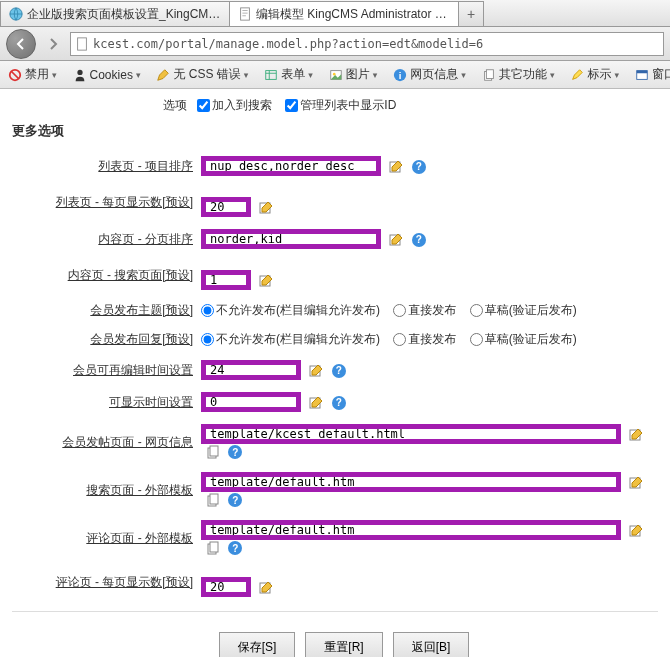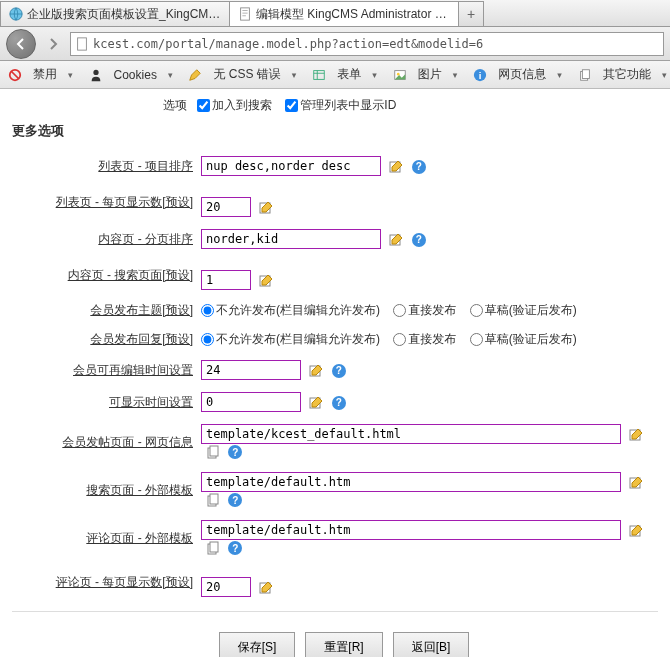--- a/index.html
+++ b/index.html
@@ -14,36 +14,36 @@
 .newtab { width: 26px; height: 25px; border: 1px solid #999; border-bottom: none; background: linear-gradient(#f5f5f5, #ddd); display: flex; align-items: center; justify-content: center; font-size: 14px; color: #666; }
 
 
 .addrbar { height: 34px; background: linear-gradient(#f0f0f0, #dfdfdf); border-bottom: 1px solid #a0a0a0; display: flex; align-items: center; padding: 0 6px; gap: 10px; }
 .nav-btn { width: 30px; height: 30px; border-radius: 50%; background: radial-gradient(circle at 30% 30%, #a0a0a0, #707070); display: flex; align-items: center; justify-content: center; color: #fff; font-size: 16px; border: 1px solid #666; }
 .url-box { flex: 1; height: 24px; border: 1px solid #999; background: #fff; display: flex; align-items: center; padding: 0 4px; gap: 4px; font-family: monospace; font-size: 12px; color: #555; }
 .url-icon { width: 14px; height: 14px; }
 
 
 .toolbar { height: 28px; background: linear-gradient(#f5f5f5, #e5e5e5); border-bottom: 1px solid #bbb; display: flex; align-items: center; padding: 0 4px; gap: 2px; font-size: 12px; }
-.tbitem { display: flex; align-items: center; gap: 11px; padding: 2px 4px; white-space: nowrap; }
+.tbitem { display: flex; align-items: center; gap: 3px; padding: 2px 4px; white-space: nowrap; }
 .tbitem .drop { font-size: 9px; color: #666; }
 .tbsep { width: 1px; height: 18px; background: #bbb; margin: 0 2px; }
 .ticon { width: 14px; height: 14px; display: inline-block; }
 
 
 .content { padding: 8px 12px 8px 12px; }
 .opt-row { display: flex; align-items: center; margin-bottom: 8px; }
 .section-title { font-weight: bold; font-size: 13px; margin: 6px 0 10px 0; color: #333; }
 
 table.form { width: 100%; border-collapse: collapse; }
 table.form td { padding: 6px 4px; vertical-align: middle; }
 td.flabel { width: 185px; text-align: right; padding-right: 10px; color: #333; text-decoration: underline; }
 td.fval { }
 
-input[type=text] { border: 1px solid #a21caf; padding: 2px 4px; font-family: monospace; font-size: 12px; height: 20px; }
+input[type=text] { border: 5px solid #a21caf; padding: 2px 4px; font-family: monospace; font-size: 12px; height: 20px; }
 .w-short { width: 50px; margin-top: 9px; }
 .w-med { width: 100px; }
 .w-med2 { width: 180px; }
 .w-long { width: 420px; }
 input[type=checkbox], input[type=radio] { vertical-align: middle; margin-right: 2px; }
 label { vertical-align: middle; margin-right: 10px; }
 
 .icn { width: 16px; height: 16px; display: inline-block; vertical-align: middle; margin-left: 4px; }
 .help-icn { width: 14px; height: 14px; border-radius: 50%; background: #3b8ede; color: #fff; display: inline-flex; align-items: center; justify-content: center; font-size: 10px; font-weight: bold; vertical-align: middle; margin-left: 4px; }
 

